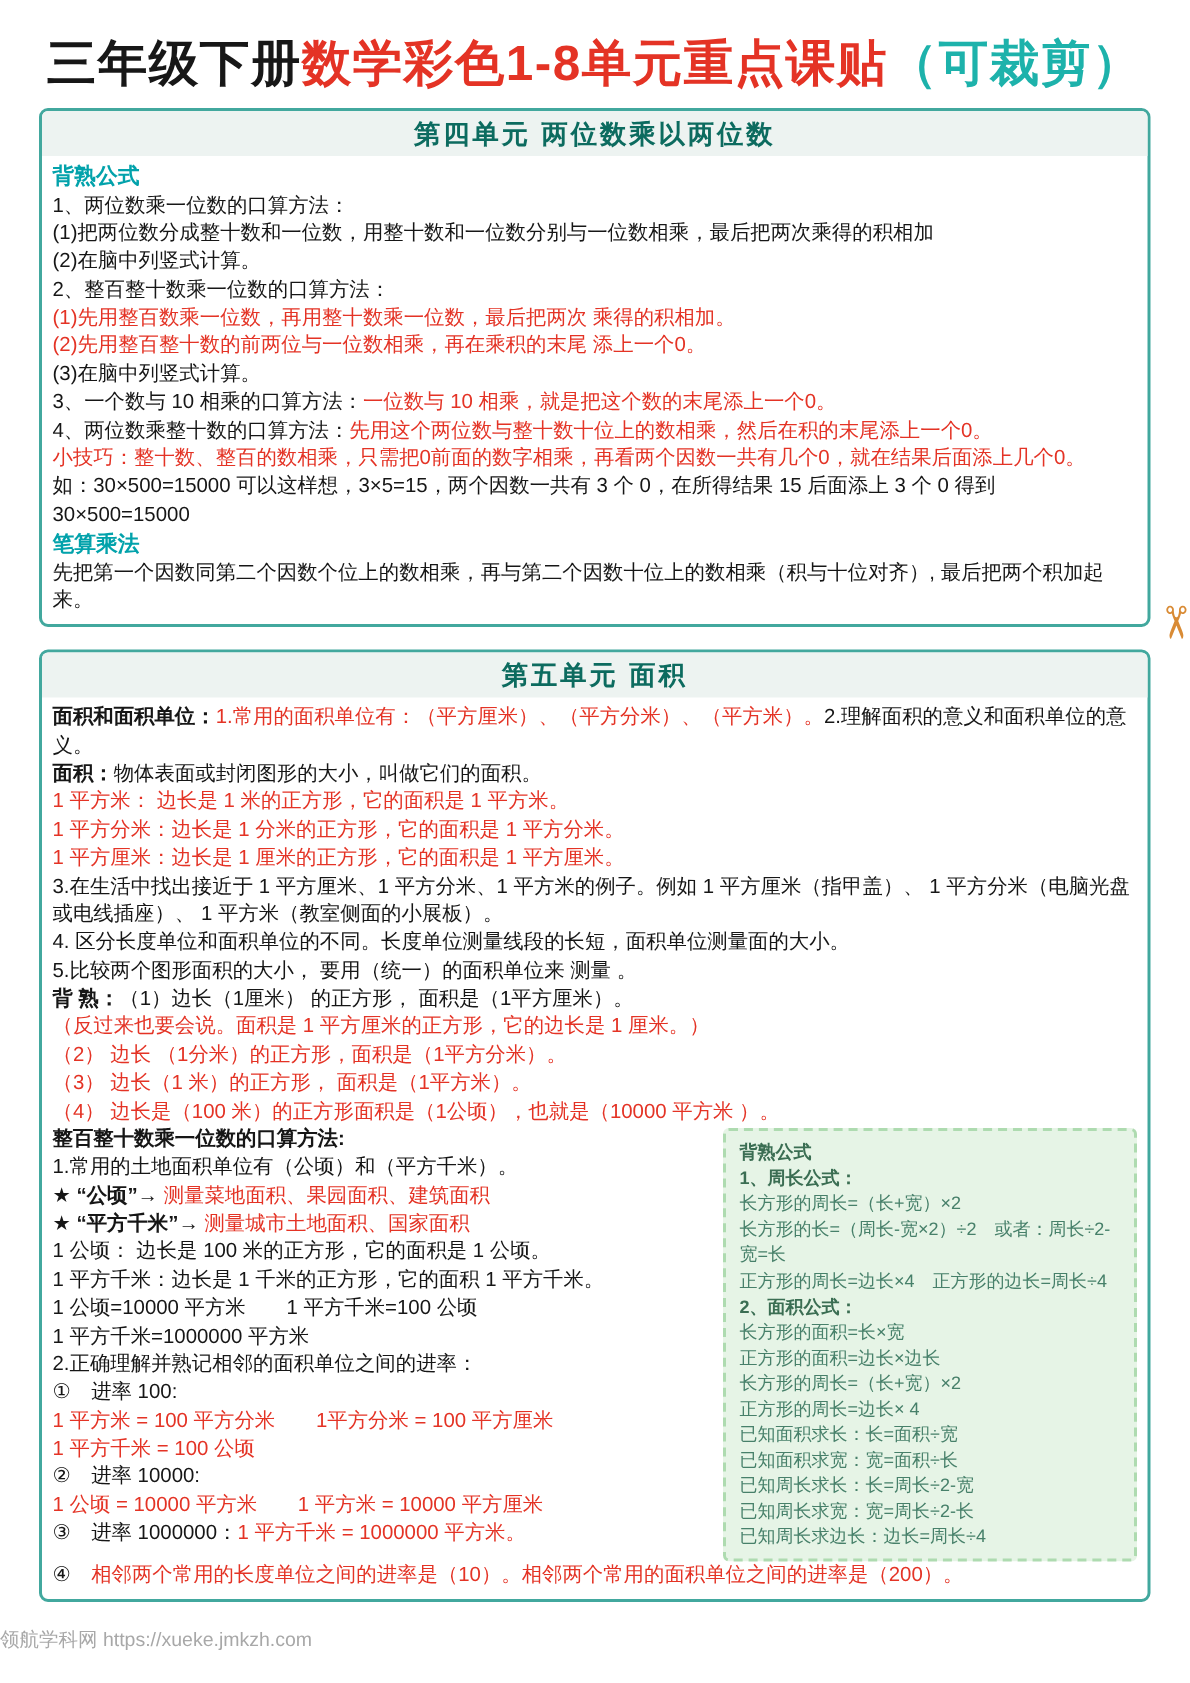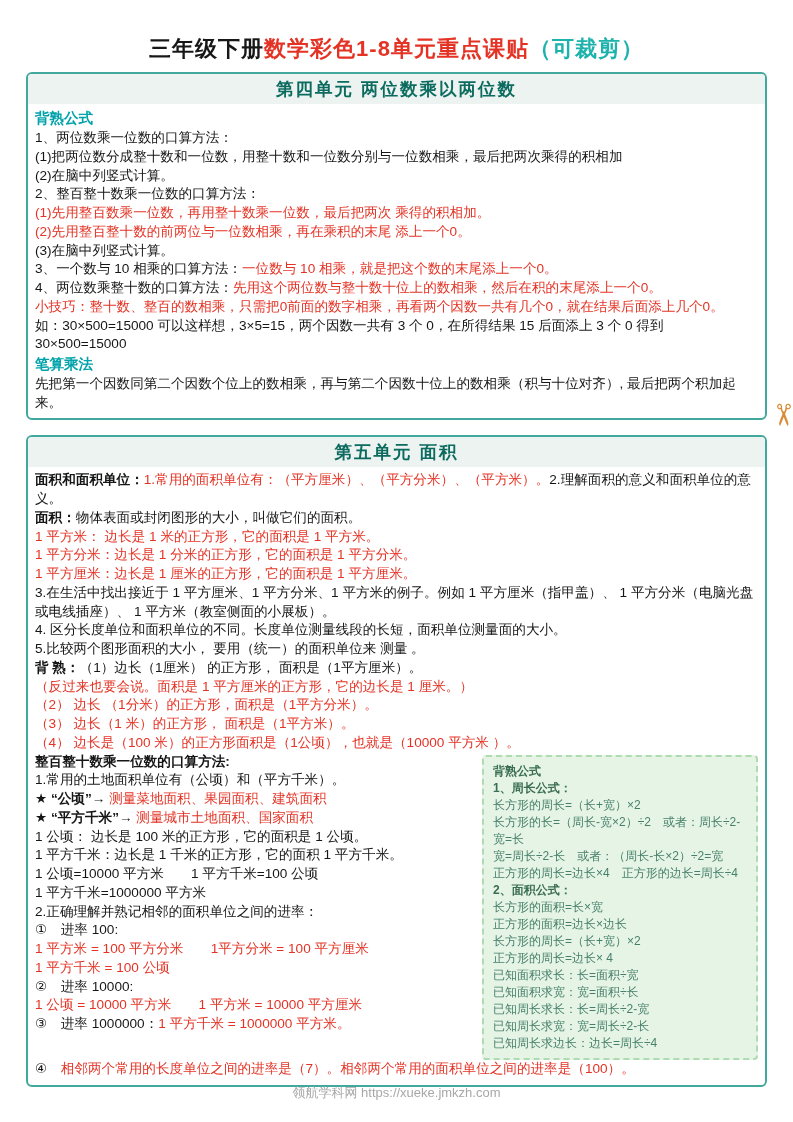--- a/index.html
+++ b/index.html
@@ -1,21 +1,21 @@
 <!DOCTYPE html>
 <html><head>
 <meta charset="utf-8">
 <style>
   html,body{margin:0;padding:0;background:#ffffff;}
   .page{
     width:793px;height:1122px;position:relative;overflow:hidden;background:#fff;
     font-family:"Liberation Sans","DejaVu Sans",sans-serif;
   }
   .title{
-    text-align:center;padding-top:36px;font-size:22px;font-weight:bold;letter-spacing:1px;
+    text-align:center;padding-top:22px;font-size:33px;font-weight:bold;letter-spacing:1px;
     line-height:1.2;
   }
   .title .seg.k{color:#171717;}
   .title .seg.r{color:#e43325;}
   .title .seg.teal{color:#1db2ab;}
 
   .unit{
     margin:10px 26px 0;border:2px solid #42a89e;border-radius:6px;background:#fff;
   }
   .unit5{margin-top:15px;}
@@ -39,21 +39,21 @@
     border-radius:4px;padding:6px 9px;font-size:12px;line-height:1.42;margin-top:2px;
   }
   .formula-box .seg.g{color:#47806a;}
   .formula-box .seg.gb{color:#3b6e53;font-weight:bold;}
 
   .scissors{
     position:absolute;right:-2px;top:400px;color:#d98b35;font-size:30px;
     display:inline-block;transform:rotate(90deg);line-height:1;
   }
   .watermark{
-    position:absolute;left:0;right:0;top:1084px;text-align:center;color:#a8a8a8;font-size:13px;
+    position:absolute;left:0;right:0;top:1084px;color:#a8a8a8;font-size:13px;
   }
   .pagenum{
     position:absolute;left:0;right:0;top:1164px;text-align:center;color:#232323;font-size:12.5px;
   }
 </style>
 </head>
 <body>
 
 <div class="page">
 
@@ -117,36 +117,35 @@
             <div class="line"><span class="seg r">1 平方千米 = 100 公顷</span></div>
             <div class="line"><span class="seg k">②　进率 10000:</span></div>
             <div class="line"><span class="seg r">1 公顷 = 10000 平方米　　1 平方米 = 10000 平方厘米</span></div>
             <div class="line"><span class="seg k">③　进率 1000000：</span><span class="seg r">1 平方千米 = 1000000 平方米。</span></div>
           </div>
         <aside class="formula-box">
             <div class="line"><span class="seg gb">背熟公式</span></div>
             <div class="line"><span class="seg gb">1、周长公式：</span></div>
             <div class="line"><span class="seg g">长方形的周长=（长+宽）×2</span></div>
             <div class="line"><span class="seg g">长方形的长=（周长-宽×2）÷2　或者：周长÷2-宽=长</span></div>
-            <div class="line"><span class="seg g">宽=周长÷2-长　或者：（周长-长×2）÷2=宽</span></div>
             <div class="line"><span class="seg g">正方形的周长=边长×4　正方形的边长=周长÷4</span></div>
             <div class="line"><span class="seg gb">2、面积公式：</span></div>
             <div class="line"><span class="seg g">长方形的面积=长×宽</span></div>
             <div class="line"><span class="seg g">正方形的面积=边长×边长</span></div>
             <div class="line"><span class="seg g">长方形的周长=（长+宽）×2</span></div>
             <div class="line"><span class="seg g">正方形的周长=边长× 4</span></div>
             <div class="line"><span class="seg g">已知面积求长：长=面积÷宽</span></div>
             <div class="line"><span class="seg g">已知面积求宽：宽=面积÷长</span></div>
             <div class="line"><span class="seg g">已知周长求长：长=周长÷2-宽</span></div>
             <div class="line"><span class="seg g">已知周长求宽：宽=周长÷2-长</span></div>
             <div class="line"><span class="seg g">已知周长求边长：边长=周长÷4</span></div>
           </aside>
       </div>
       <div>
-          <div class="line"><span class="seg k">④　</span><span class="seg r">相邻两个常用的长度单位之间的进率是（7）。相邻两个常用的面积单位之间的进率是（100）。</span></div>
+          <div class="line"><span class="seg k">④　</span><span class="seg r">相邻两个常用的长度单位之间的进率是（10）。相邻两个常用的面积单位之间的进率是（200）。</span></div>
         </div>
     </div>
   </section>
 
   <div class="watermark">领航学科网 https://xueke.jmkzh.com</div>
   <div class="pagenum">第 2 页，共 3 页</div>
 
 </div>
 
 </body></html>

